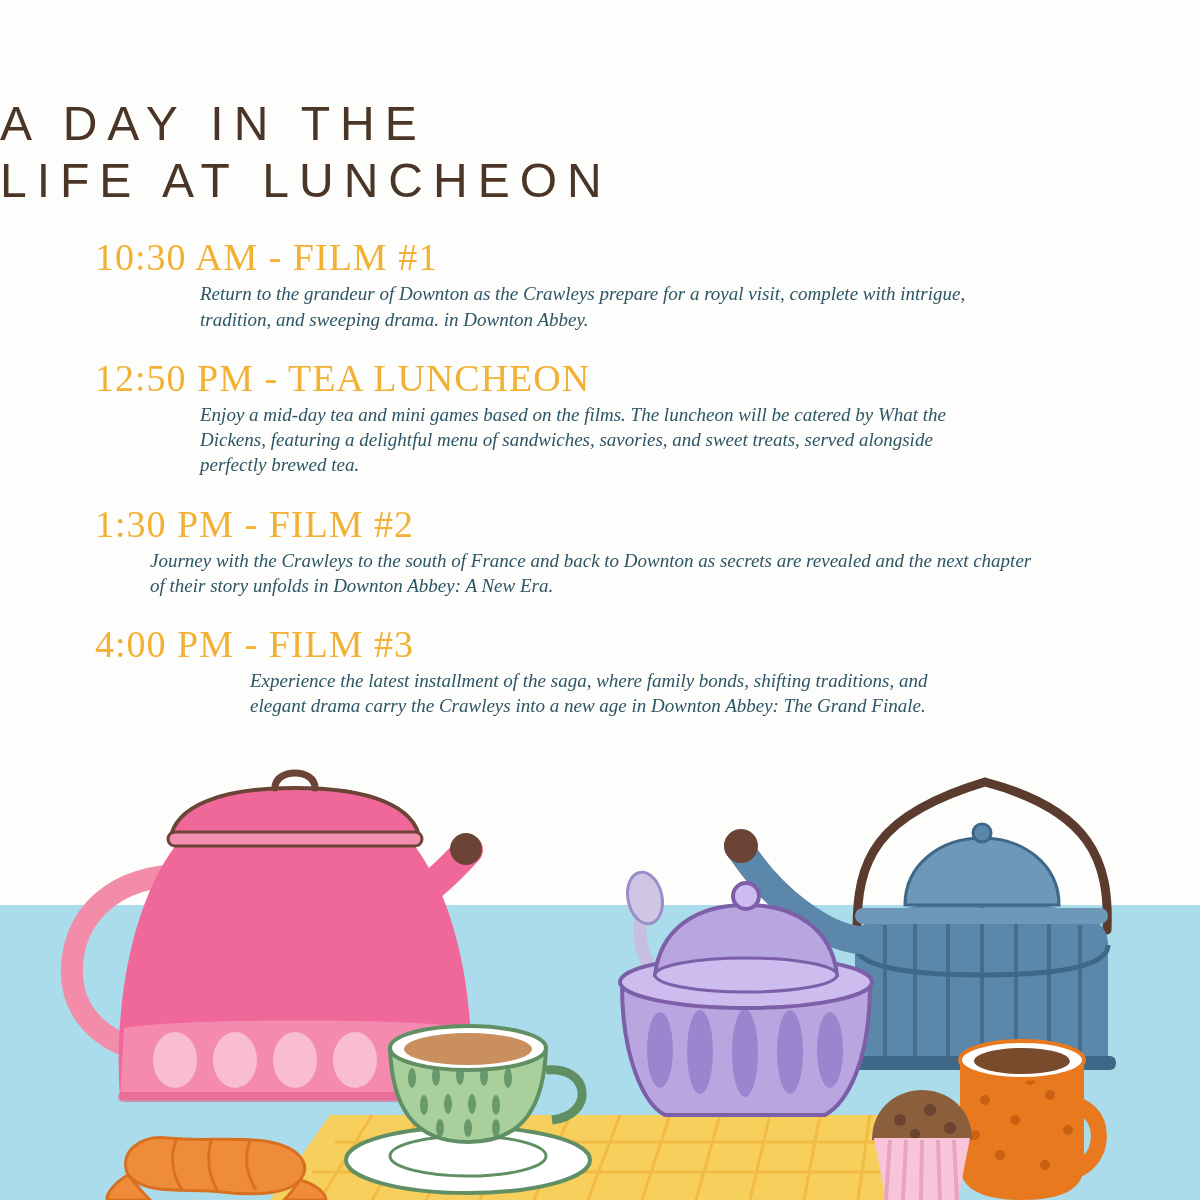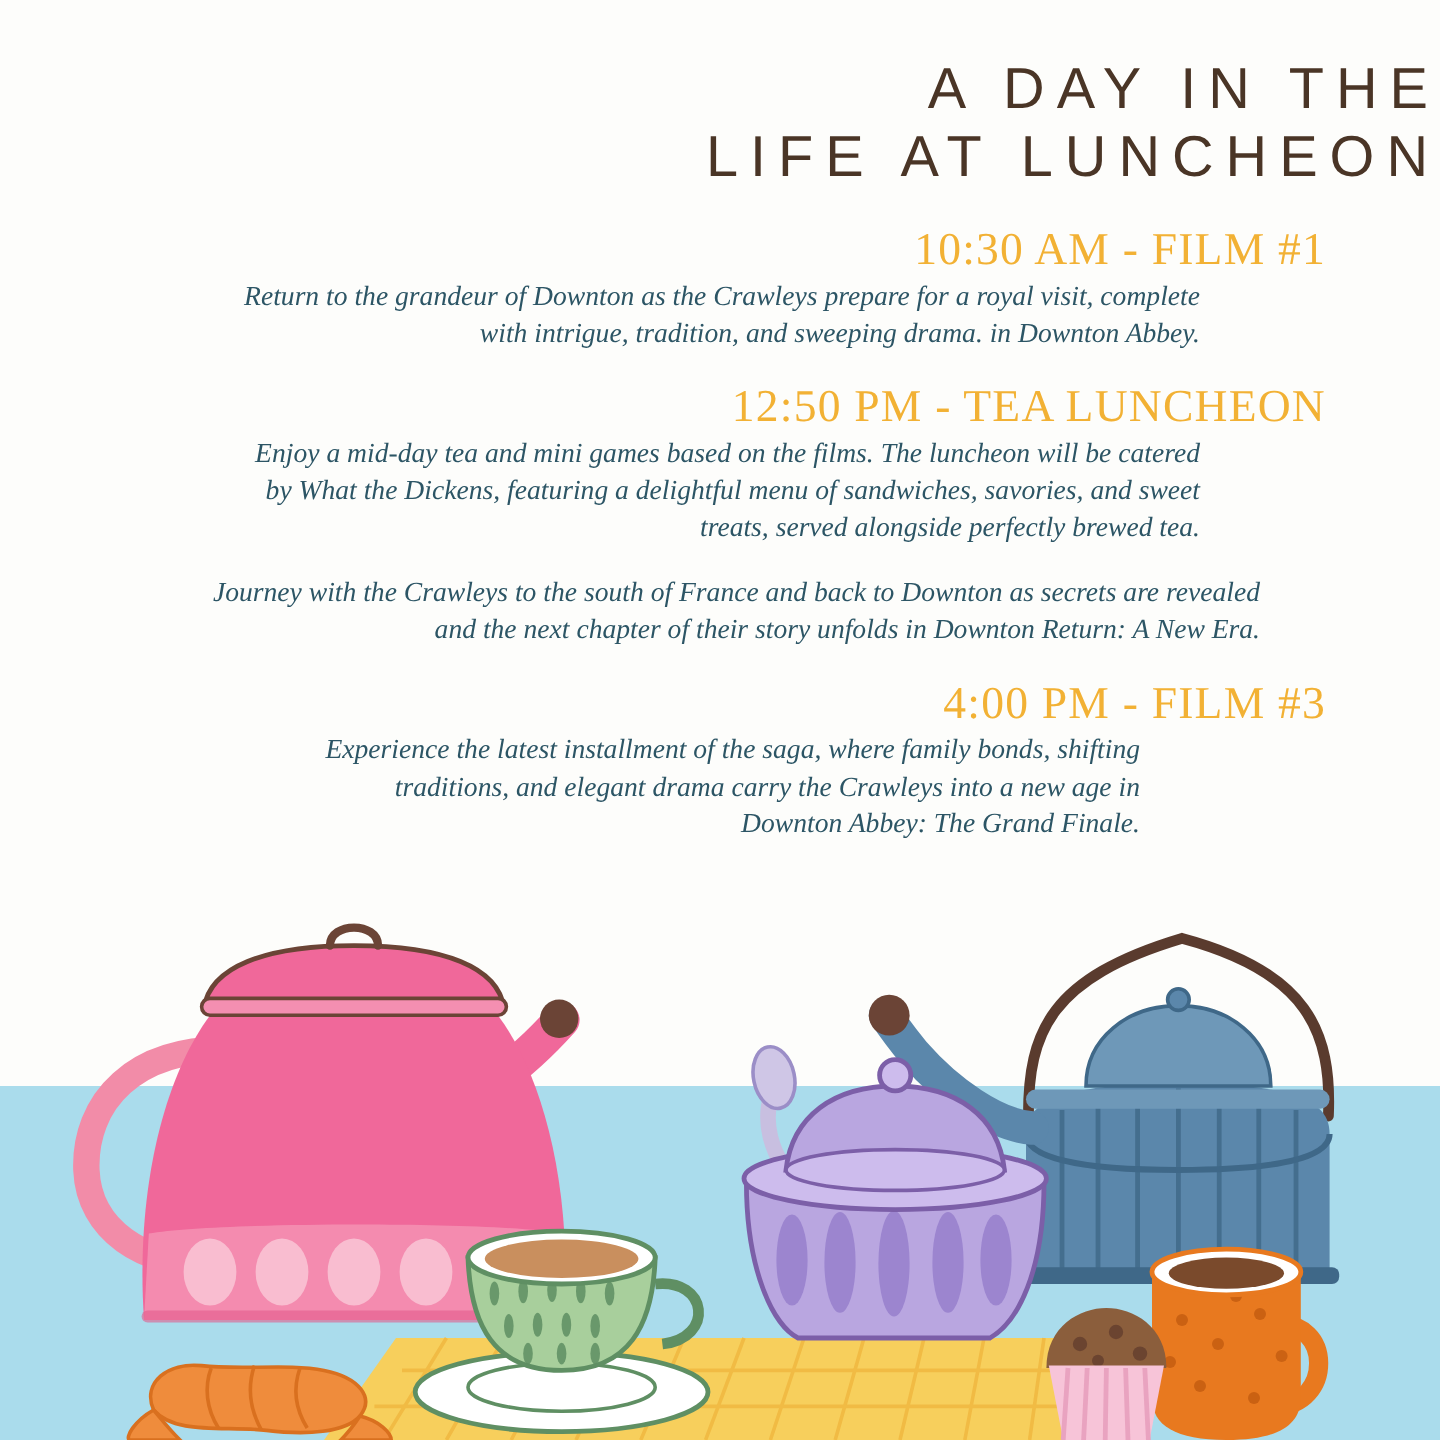--- a/index.html
+++ b/index.html
@@ -29,22 +29,22 @@
     bottom: 0;
     width: 1200px;
     height: 440px;
     z-index: 0;
   }
 
   
   .content {
     position: relative;
     z-index: 5;
-    padding-top: 47px;
-    text-align: right;
+    padding-top: 96px;
+    text-align: left;
   }
 
   .title {
     font-family: "Liberation Sans", sans-serif;
     font-size: 48px;
     letter-spacing: 10px;
     line-height: 1.18;
     color: #4a3526;
     font-weight: 400;
     margin: 0 0 26px 0;
@@ -68,21 +68,21 @@
     font-size: 38px;
     color: #f2b134;
     letter-spacing: 1px;
     margin: 0 0 2px 0;
     font-weight: 400;
   }
 
   .item-desc {
     font-family: "Liberation Serif", serif;
     font-style: italic;
-    font-size: 23px;
+    font-size: 19px;
     line-height: 1.33;
     color: #2c5565;
     margin: 0 auto;
     max-width: 880px;
   }
   .item-desc.narrow { max-width: 800px; }
   .item-desc.wide { max-width: 900px; }
 </style>
 </head>
 <body>
@@ -271,21 +271,22 @@
         <p class="item-time">10:30 AM - FILM #1</p>
         <p class="item-desc narrow">Return to the grandeur of Downton as the Crawleys prepare for a royal visit, complete with intrigue, tradition, and sweeping drama. in Downton Abbey.</p>
       </div>
 
       <div class="item">
         <p class="item-time">12:50 PM - TEA LUNCHEON</p>
         <p class="item-desc narrow">Enjoy a mid-day tea and mini games based on the films. The luncheon will be catered by What the Dickens, featuring a delightful menu of sandwiches, savories, and sweet treats, served alongside perfectly brewed tea.</p>
       </div>
 
       <div class="item">
-        <p class="item-desc wide">Journey with the Crawleys to the south of France and back to Downton as secrets are revealed and the next chapter of their story unfolds in Downton Return: A New Era.</p>
+        <p class="item-time">1:30 PM - FILM #2</p>
+        <p class="item-desc wide">Journey with the Crawleys to the south of France and back to Downton as secrets are revealed and the next chapter of their story unfolds in Downton Abbey: A New Era.</p>
       </div>
 
       <div class="item">
         <p class="item-time">4:00 PM - FILM #3</p>
         <p class="item-desc" style="max-width:700px">Experience the latest installment of the saga, where family bonds, shifting traditions, and elegant drama carry the Crawleys into a new age in Downton Abbey: The Grand Finale.</p>
       </div>
 
     </div>
   </div>
 </div>

